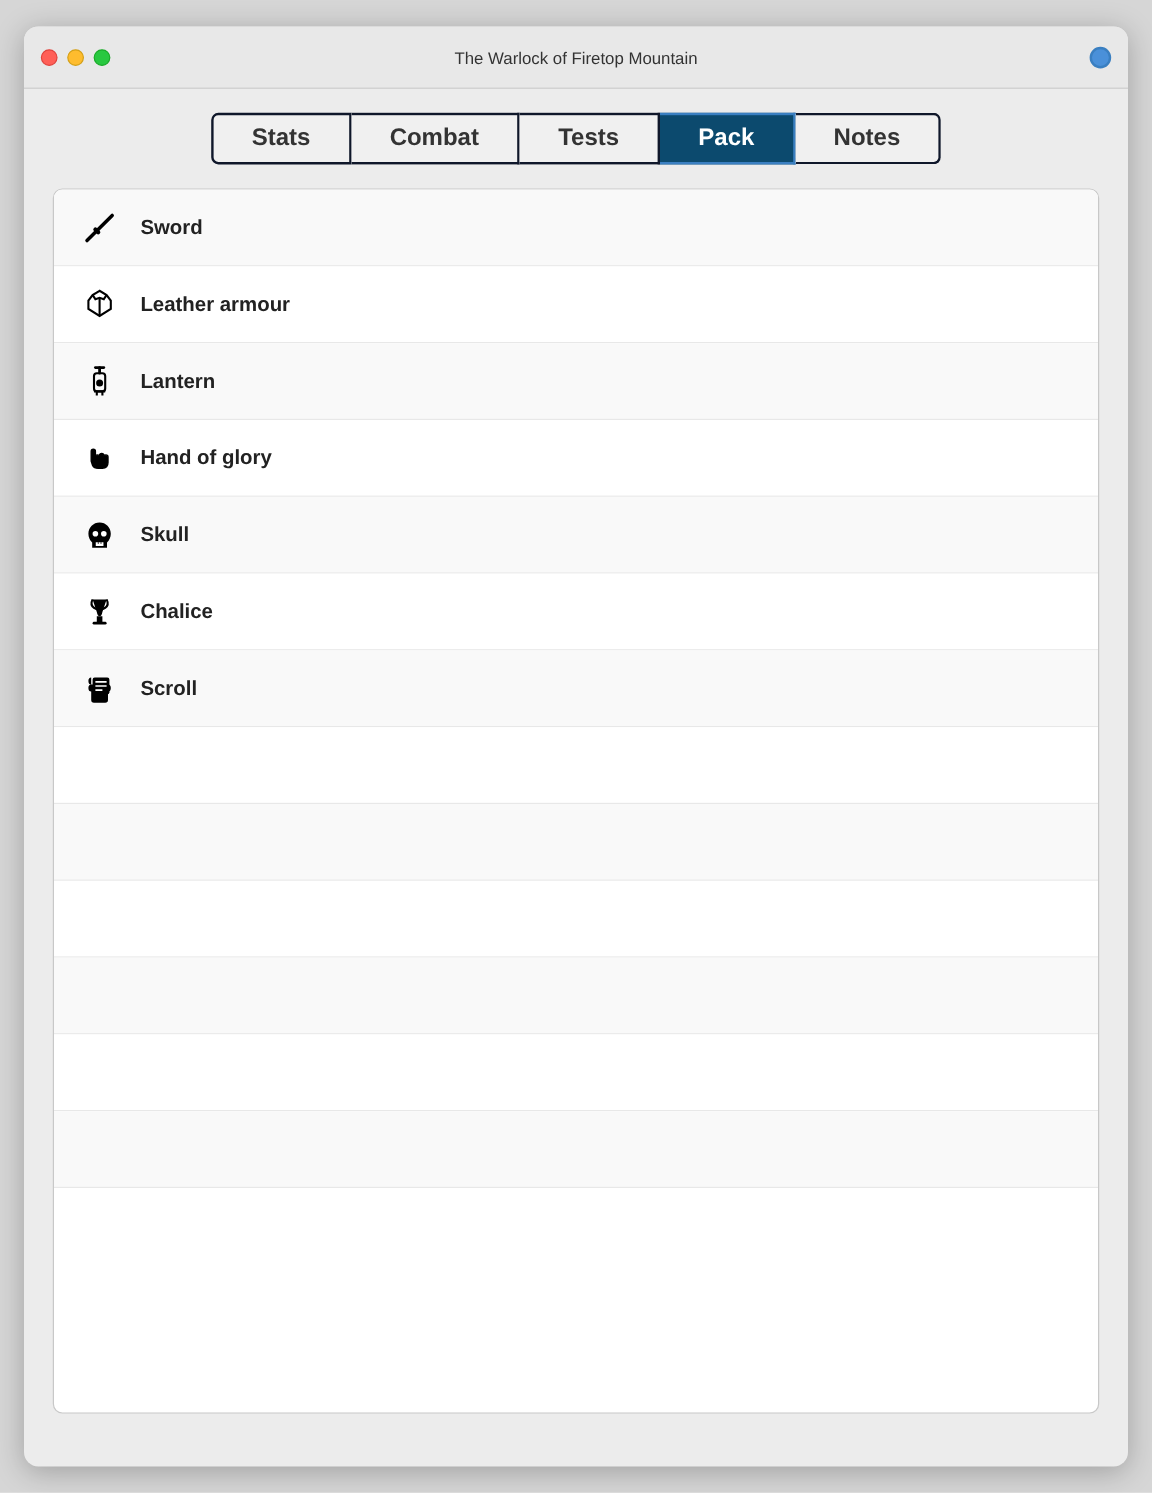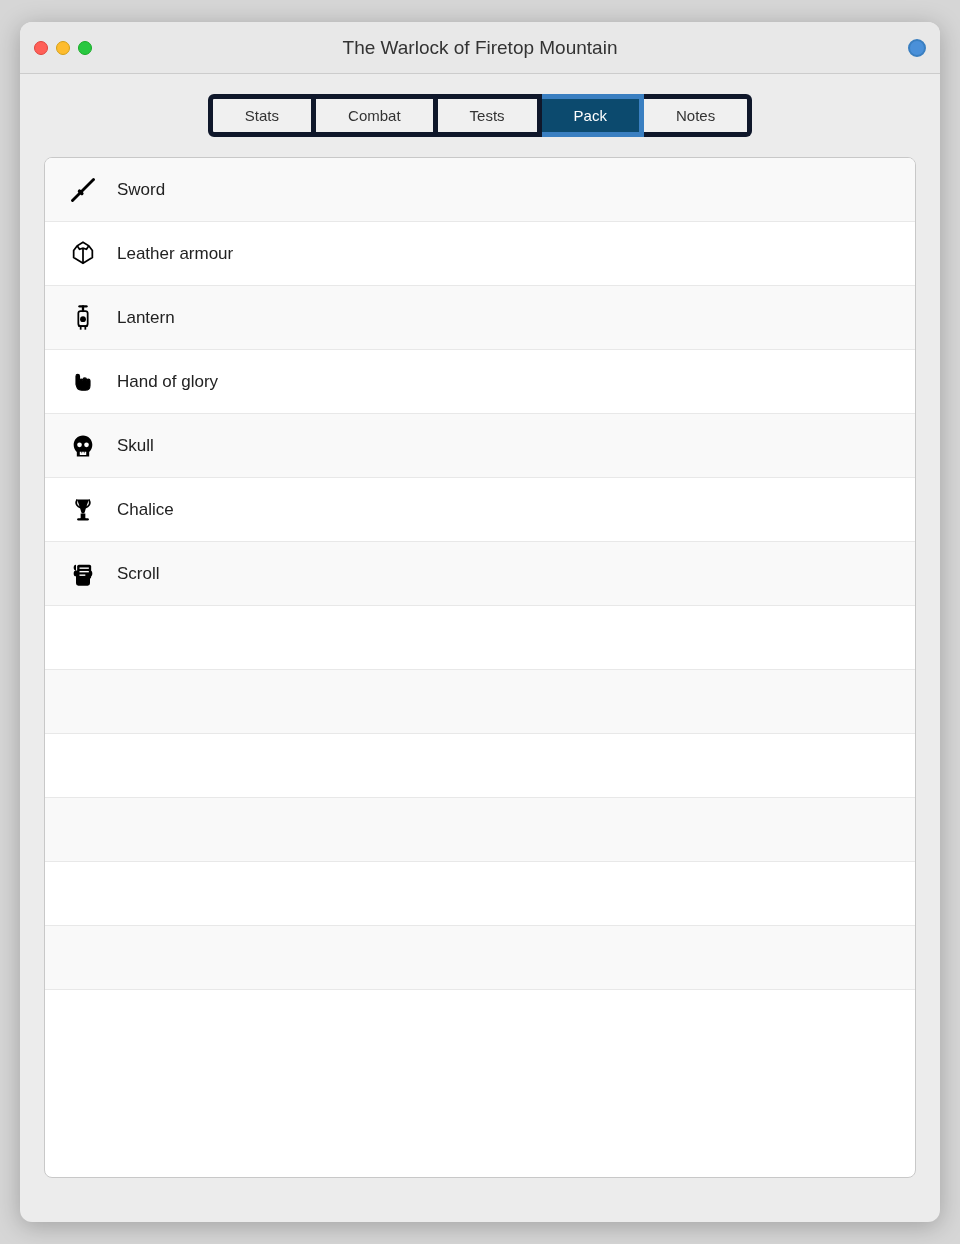--- a/index.html
+++ b/index.html
@@ -35,21 +35,21 @@
       background: #e8e8e8;
       display: flex;
       align-items: center;
       justify-content: center;
       position: relative;
       border-bottom: 1px solid #ccc;
       flex-shrink: 0;
     }
 
     .titlebar-title {
-      font-size: 19px;
+      font-size: 14px;
       font-weight: 500;
       color: #333;
     }
 
     .traffic-lights {
       position: absolute;
       left: 14px;
       display: flex;
       gap: 8px;
       align-items: center;
@@ -85,25 +85,25 @@
     .tabs {
       display: flex;
       justify-content: center;
       gap: 0;
       margin-bottom: 20px;
       flex-shrink: 0;
     }
 
     .tab {
       padding: 8px 32px;
-      font-size: 15px;
-      font-weight: 400;
+      font-size: 20px;
+      font-weight: 700;
       color: #333;
       background: #f0f0f0;
-      border: 5px solid #0f172a;
+      border: 2px solid #0f172a;
       cursor: pointer;
       user-select: none;
     }
 
     .tab:first-child {
       border-radius: 6px 0 0 6px;
     }
 
     .tab:last-child {
       border-radius: 0 6px 6px 0;
@@ -155,21 +155,21 @@
       justify-content: center;
       align-items: center;
       font-size: 22px;
       margin-right: 16px;
       flex-shrink: 0;
     }
 
     .item-label {
       font-size: 17px;
       color: #222;
-      font-weight: 400;
+      font-weight: 700;
     }
 
     .empty-row {
       height: 64px;
       border-bottom: 1px solid #e8e8e8;
     }
 
     .empty-row:nth-child(odd) {
       background: #f9f9f9;
     }

